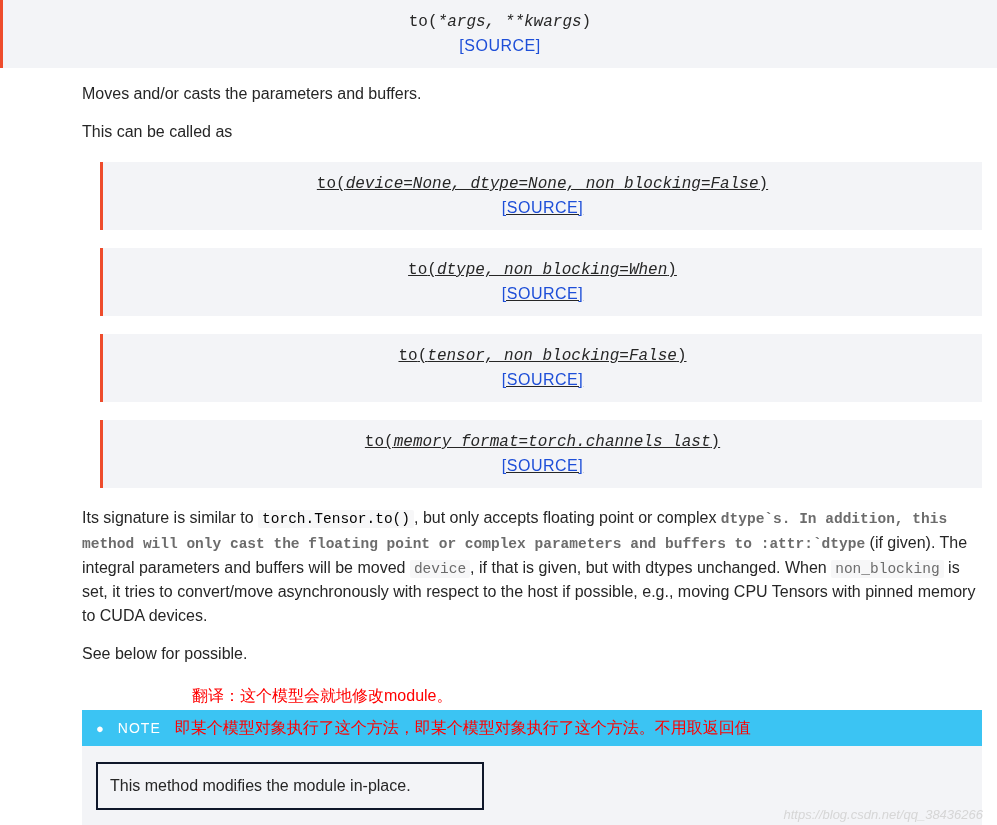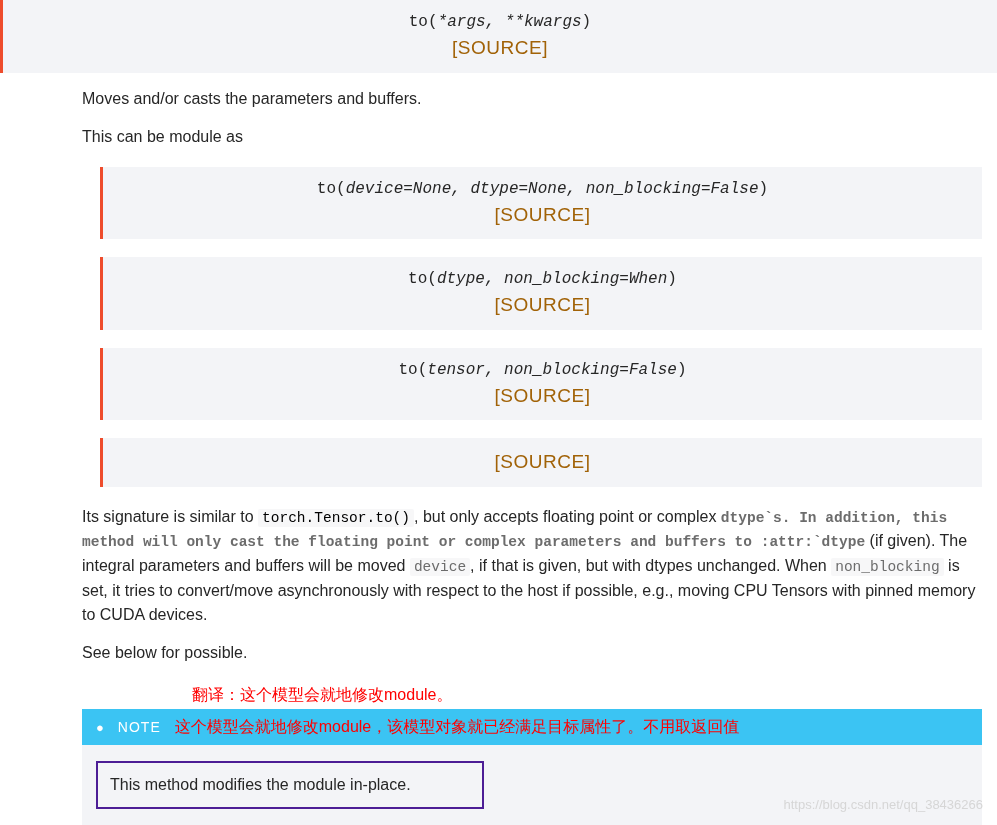--- a/index.html
+++ b/index.html
@@ -23,32 +23,33 @@
     flex-direction: column;
   }
   .sig-block .sig {
     font-family: "SFMono-Regular", Consolas, "Liberation Mono", Menlo, monospace;
     font-size: 16px;
     color: #262626;
   }
   .sig-block .sig .fn { font-style: normal; }
   .sig-block .sig .args { font-style: italic; }
   .source-link {
-    color: #a16207;
-    font-size: 19px;
+    color: #1d4ed8;
+    font-size: 16px;
     letter-spacing: 0.5px;
   }
   .body-indent {
     padding: 0 15px 0 82px;
   }
   p { margin: 14px 0; }
   .inner-sig {
     margin-left: 18px;
     margin-top: 18px;
     margin-bottom: 18px;
+    text-decoration: underline;
   }
   code.inline {
     font-family: "SFMono-Regular", Consolas, "Liberation Mono", Menlo, monospace;
     font-size: 14.5px;
     color: #000000;
     background: #f7f7f8;
     padding: 1px 4px;
     border-radius: 2px;
   }
   code.inline.gray {
@@ -82,82 +83,84 @@
     gap: 14px;
   }
   .note-header .bullet { font-size: 13px; }
   .note-header .title { letter-spacing: 1px; }
   .note-header .anno2 { color: #ff0000; font-size: 16px; letter-spacing: 0; }
   .note-body {
     background: #f3f4f7;
     padding: 16px 14px 22px 14px;
   }
   .note-inner {
-    border: 2px solid #4c1d95;
+    border: 2px solid #0f172a;
     padding: 10px 12px;
     background: #f3f4f7;
     display: inline-block;
     min-width: 360px;
   }
   .watermark {
     position: absolute;
     right: 14px;
-    bottom: 16px;
+    bottom: 8px;
     color: #d6d6d6;
     font-size: 13px;
     pointer-events: none;
+    font-style: italic;
   }
   .doc { position: relative; width: 997px; }
 </style>
 </head>
 <body>
 
 <div class="doc">
 
   <div class="sig-block">
     <span class="sig"><span class="fn">to</span>(<span class="args">*args, **kwargs</span>)</span>
     <span class="source-link">[SOURCE]</span>
   </div>
 
   <div class="body-indent">
     <p>Moves and/or casts the parameters and buffers.</p>
-    <p>This can be module as</p>
+    <p>This can be called as</p>
 
     <div class="sig-block inner-sig">
       <span class="sig"><span class="fn">to</span>(<span class="args">device=None, dtype=None, non_blocking=False</span>)</span>
       <span class="source-link">[SOURCE]</span>
     </div>
 
     <div class="sig-block inner-sig">
       <span class="sig"><span class="fn">to</span>(<span class="args">dtype, non_blocking=When</span>)</span>
       <span class="source-link">[SOURCE]</span>
     </div>
 
     <div class="sig-block inner-sig">
       <span class="sig"><span class="fn">to</span>(<span class="args">tensor, non_blocking=False</span>)</span>
       <span class="source-link">[SOURCE]</span>
     </div>
 
     <div class="sig-block inner-sig">
+      <span class="sig"><span class="fn">to</span>(<span class="args">memory_format=torch.channels_last</span>)</span>
       <span class="source-link">[SOURCE]</span>
     </div>
 
     <p>
       <span>Its signature is similar to </span><code class="inline">torch.Tensor.to()</code><span>, but only accepts floating point or complex </span><code class="plainmono">dtype`s. In addition, this method will only cast the floating point or complex parameters and buffers to :attr:`dtype</code><span> (if given). The integral parameters and buffers will be moved </span><code class="inline gray">device</code><span>, if that is given, but with dtypes unchanged. When </span><code class="inline gray">non_blocking</code><span> is set, it tries to convert/move asynchronously with respect to the host if possible, e.g., moving CPU Tensors with pinned memory to CUDA devices.</span>
     </p>
 
     <p>See below for possible.</p>
 
     <div class="annotation">翻译：这个模型会就地修改module。</div>
 
     <div class="note-wrap">
       <div class="note-header">
         <span class="bullet">●</span>
         <span class="title">NOTE</span>
-        <span class="anno2">这个模型会就地修改module，该模型对象就已经满足目标属性了。不用取返回值</span>
+        <span class="anno2">即某个模型对象执行了这个方法，即某个模型对象执行了这个方法。不用取返回值</span>
       </div>
       <div class="note-body">
         <div class="note-inner">This method modifies the module in-place.</div>
       </div>
     </div>
   </div>
 
   <div class="watermark">https://blog.csdn.net/qq_38436266</div>
 </div>
 

